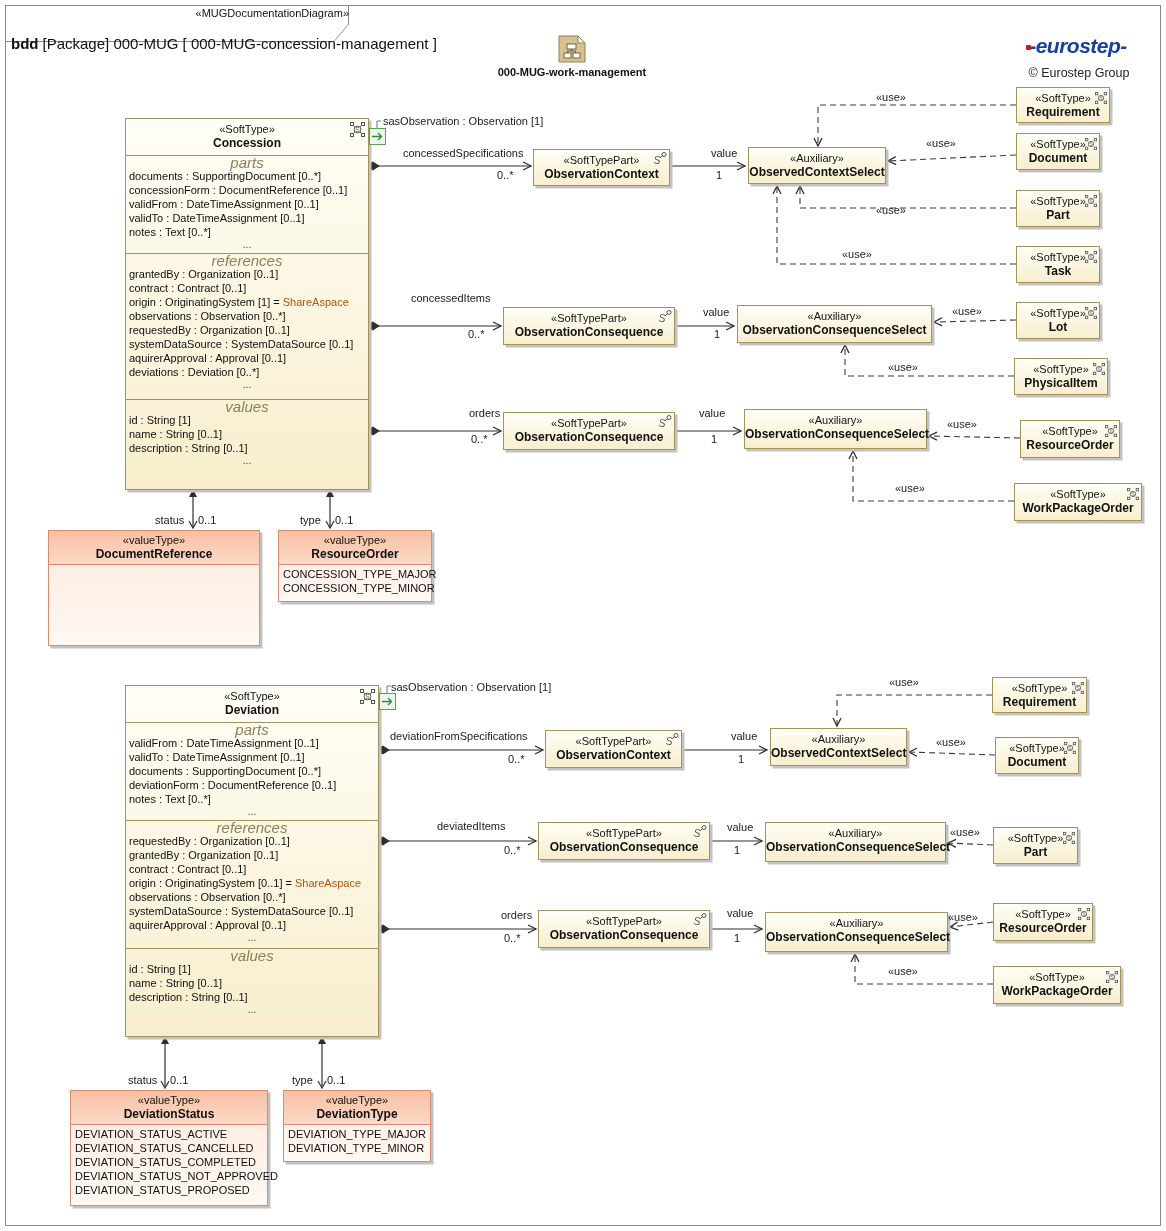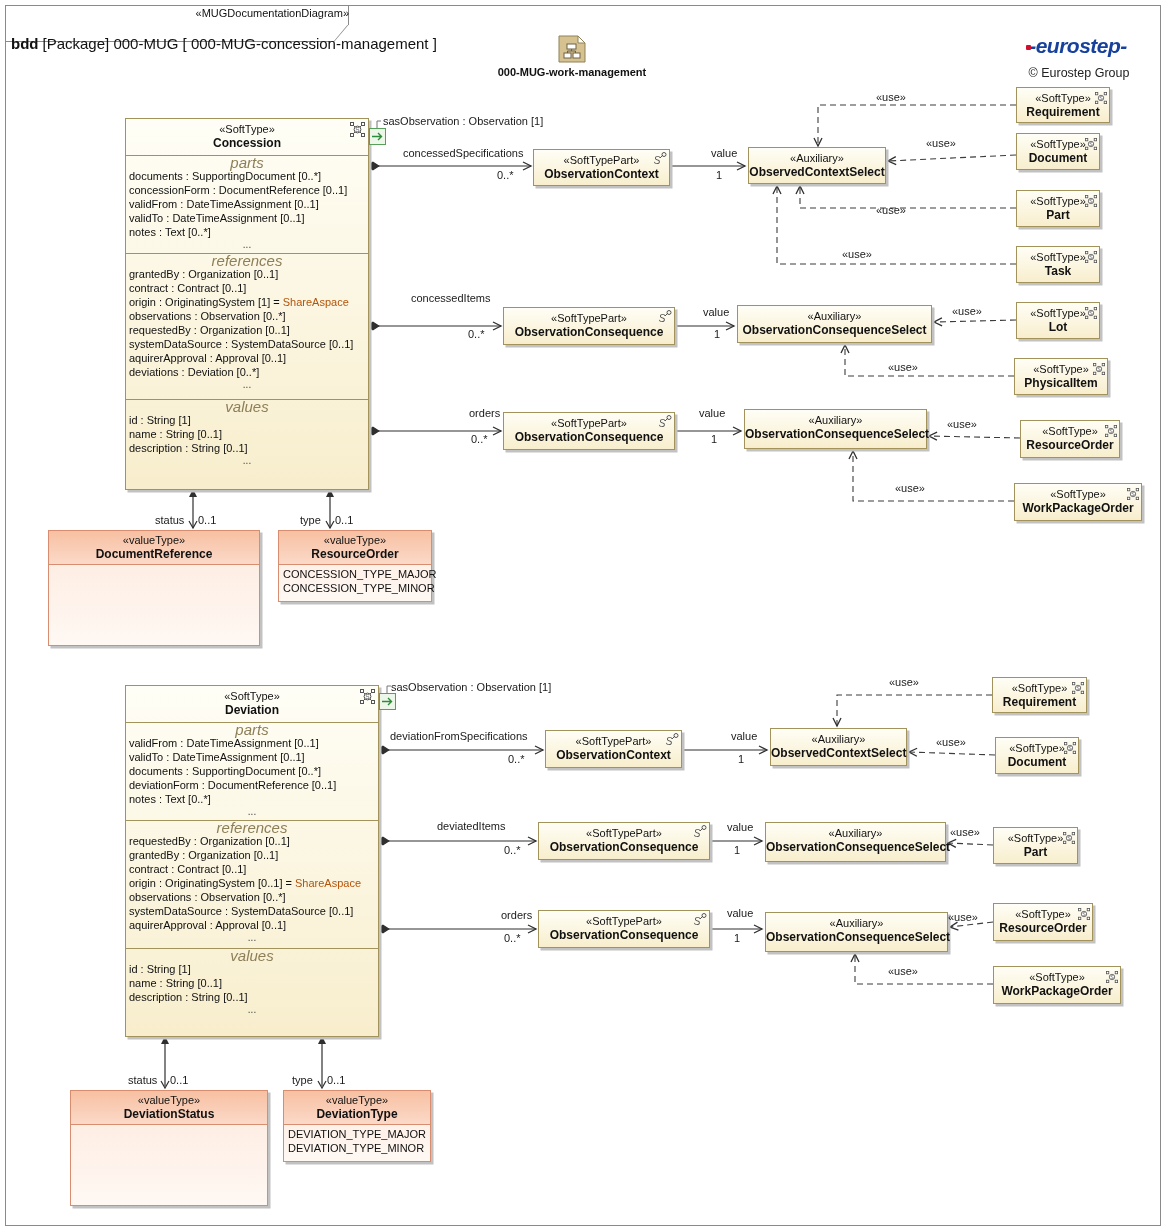--- a/index.html
+++ b/index.html
@@ -553,20 +553,27 @@
     </div>
     <div class="vt-body">
       <div class="vt-item">CONCESSION_TYPE_MAJOR</div>
       <div class="vt-item">CONCESSION_TYPE_MINOR</div>
     </div>
   </div>
   <div class="vt" style="left:70px;top:1090px;width:198px;height:116px;">
     <div class="vt-header">
       <div class="st-line">«valueType»</div>
       <div class="cls-name">DeviationStatus</div>
+    </div>
+    <div class="vt-body">
+      <div class="vt-item">DEVIATION_STATUS_ACTIVE</div>
+      <div class="vt-item">DEVIATION_STATUS_CANCELLED</div>
+      <div class="vt-item">DEVIATION_STATUS_COMPLETED</div>
+      <div class="vt-item">DEVIATION_STATUS_NOT_APPROVED</div>
+      <div class="vt-item">DEVIATION_STATUS_PROPOSED</div>
     </div>
   </div>
   <div class="vt" style="left:283px;top:1090px;width:148px;height:72px;">
     <div class="vt-header">
       <div class="st-line">«valueType»</div>
       <div class="cls-name">DeviationType</div>
     </div>
     <div class="vt-body">
       <div class="vt-item">DEVIATION_TYPE_MAJOR</div>
       <div class="vt-item">DEVIATION_TYPE_MINOR</div>

